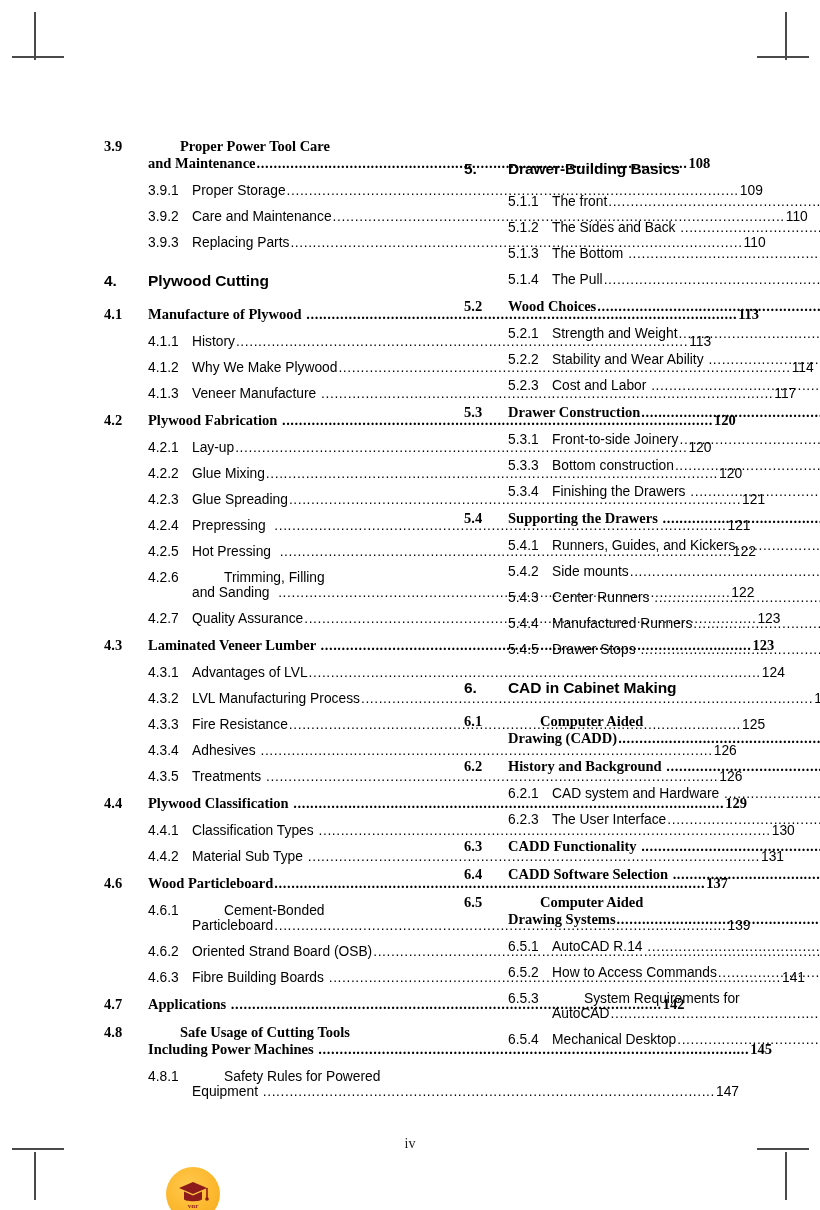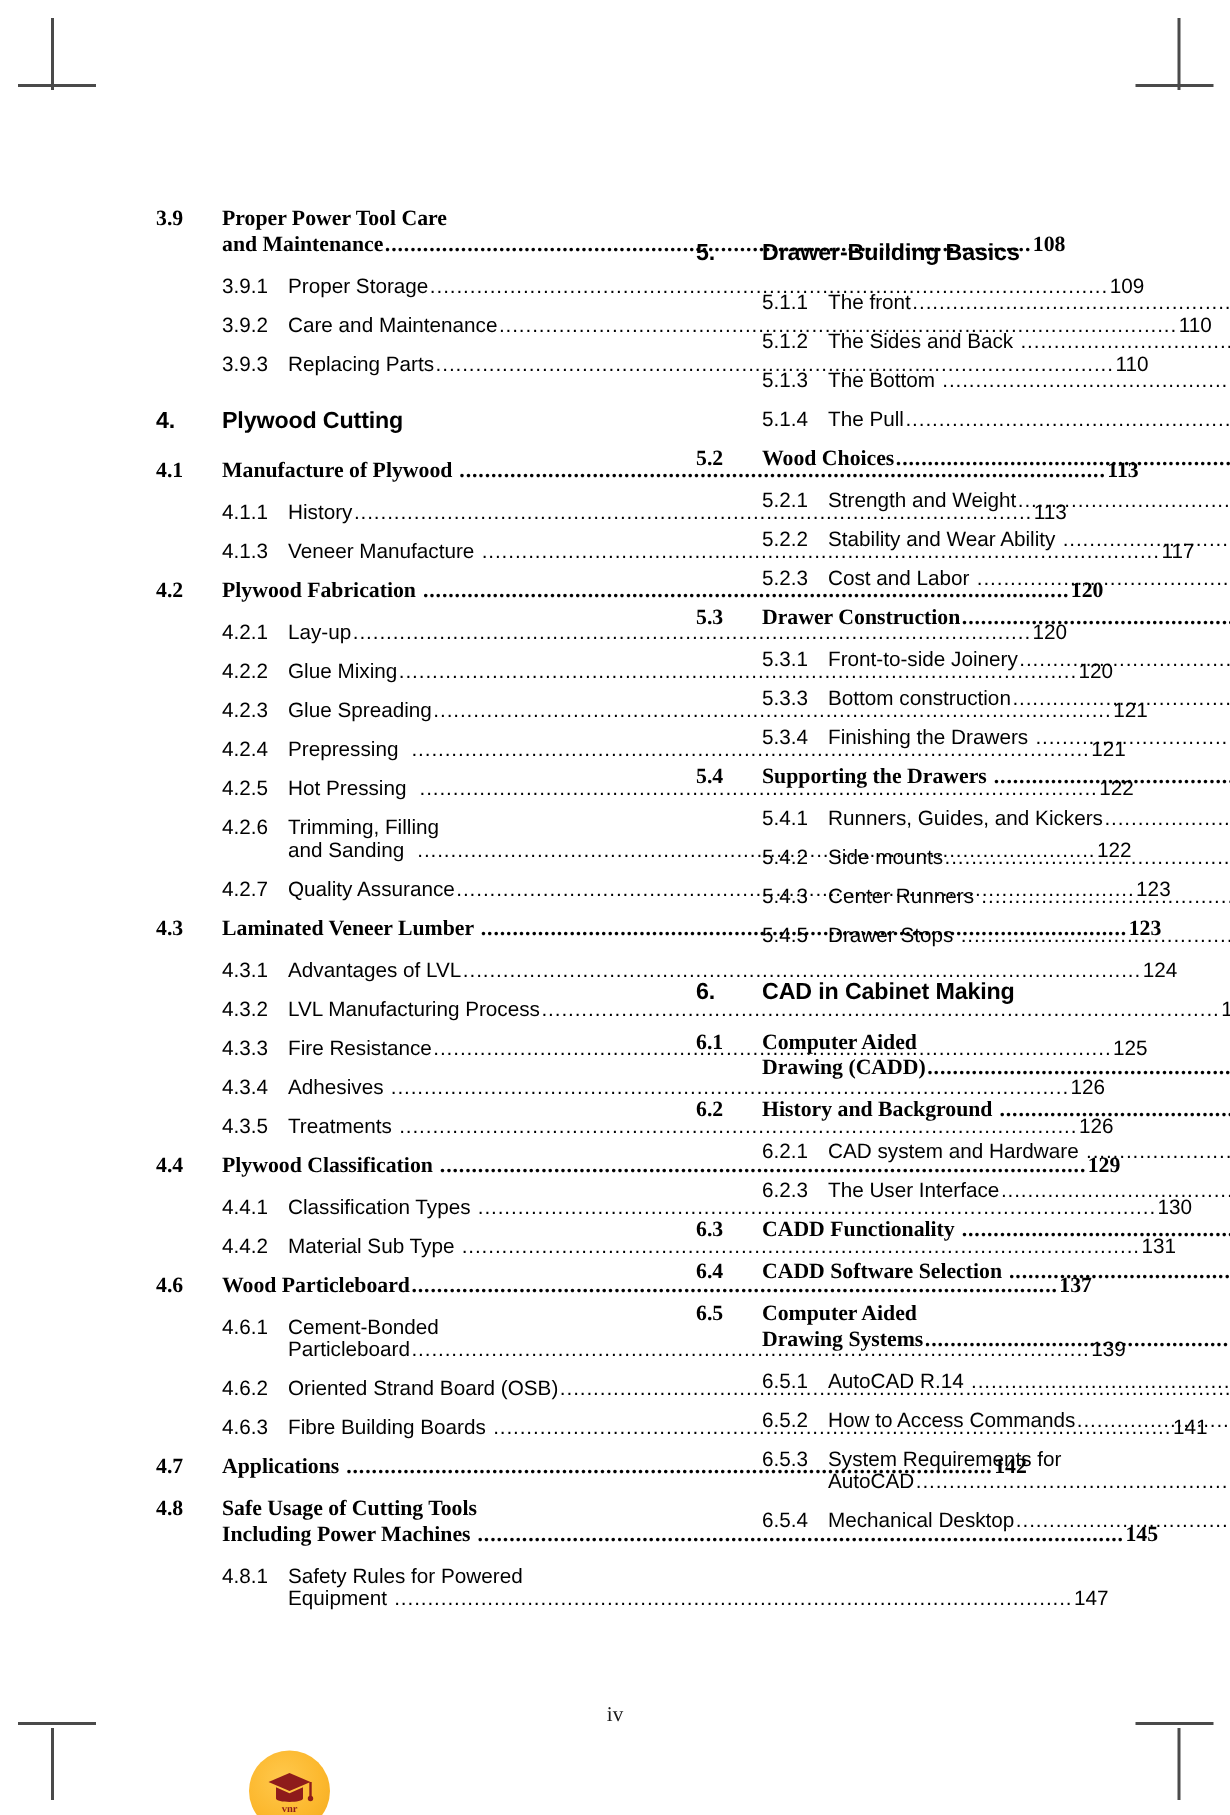--- a/index.html
+++ b/index.html
@@ -114,21 +114,21 @@
   }
   .line .leader::before {
     content: "......................................................................................................";
   }
   .line .pg {
     flex: 0 0 auto;
     text-align: right;
     white-space: pre;
   }
   
-  .line.plain .txt { flex: 1 1 auto; }
+  .line.plain .txt { flex: 1 1 auto; margin-left: 32px; }
 
   
   .folio {
     position: absolute;
     left: 0;
     top: 1136px;
     width: 820px;
     text-align: center;
     font-family: "Liberation Serif", serif;
     font-size: 14px;
@@ -238,20 +238,30 @@
           <span class="num">4.1.1</span>
           <span class="body">
             <div class="line">
               <span class="txt">History</span>
               <span class="leader"></span>
               <span class="pg">113</span>
             </div>
           </span>
         </div>
         <div class="row lvl2">
+          <span class="num">4.1.2</span>
+          <span class="body">
+            <div class="line">
+              <span class="txt">Why We Make Plywood</span>
+              <span class="leader"></span>
+              <span class="pg">114</span>
+            </div>
+          </span>
+        </div>
+        <div class="row lvl2">
           <span class="num">4.1.3</span>
           <span class="body">
             <div class="line">
               <span class="txt">Veneer Manufacture </span>
               <span class="leader"></span>
               <span class="pg">117</span>
             </div>
           </span>
         </div>
         <div class="row lvl1">
@@ -645,20 +655,29 @@
               <span class="txt">Side mounts</span>
               <span class="leader"></span>
             </div>
           </span>
         </div>
         <div class="row lvl2">
           <span class="num">5.4.3</span>
           <span class="body">
             <div class="line">
               <span class="txt">Center Runners </span>
+              <span class="leader"></span>
+            </div>
+          </span>
+        </div>
+        <div class="row lvl2">
+          <span class="num">5.4.4</span>
+          <span class="body">
+            <div class="line">
+              <span class="txt">Manufactured Runners</span>
               <span class="leader"></span>
             </div>
           </span>
         </div>
         <div class="row lvl2">
           <span class="num">5.4.5</span>
           <span class="body">
             <div class="line">
               <span class="txt">Drawer Stops </span>
               <span class="leader"></span>

